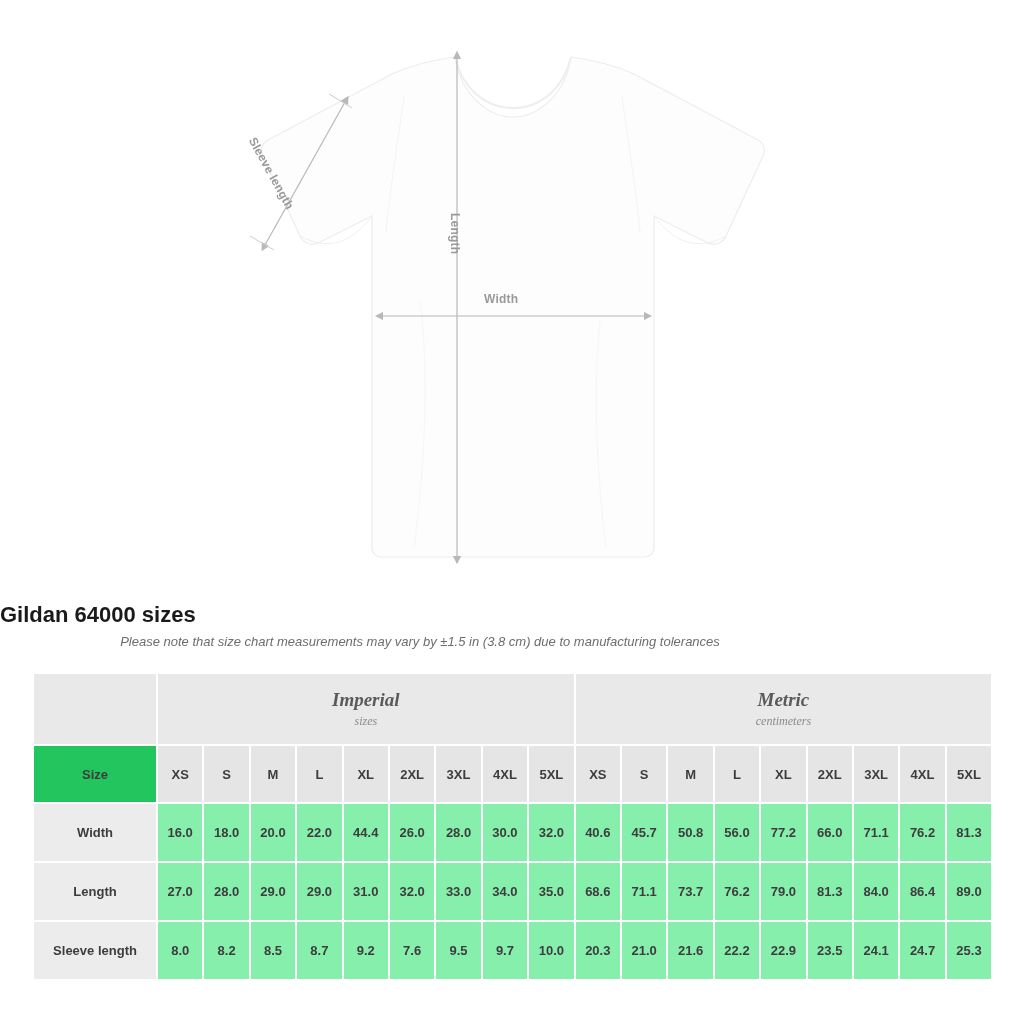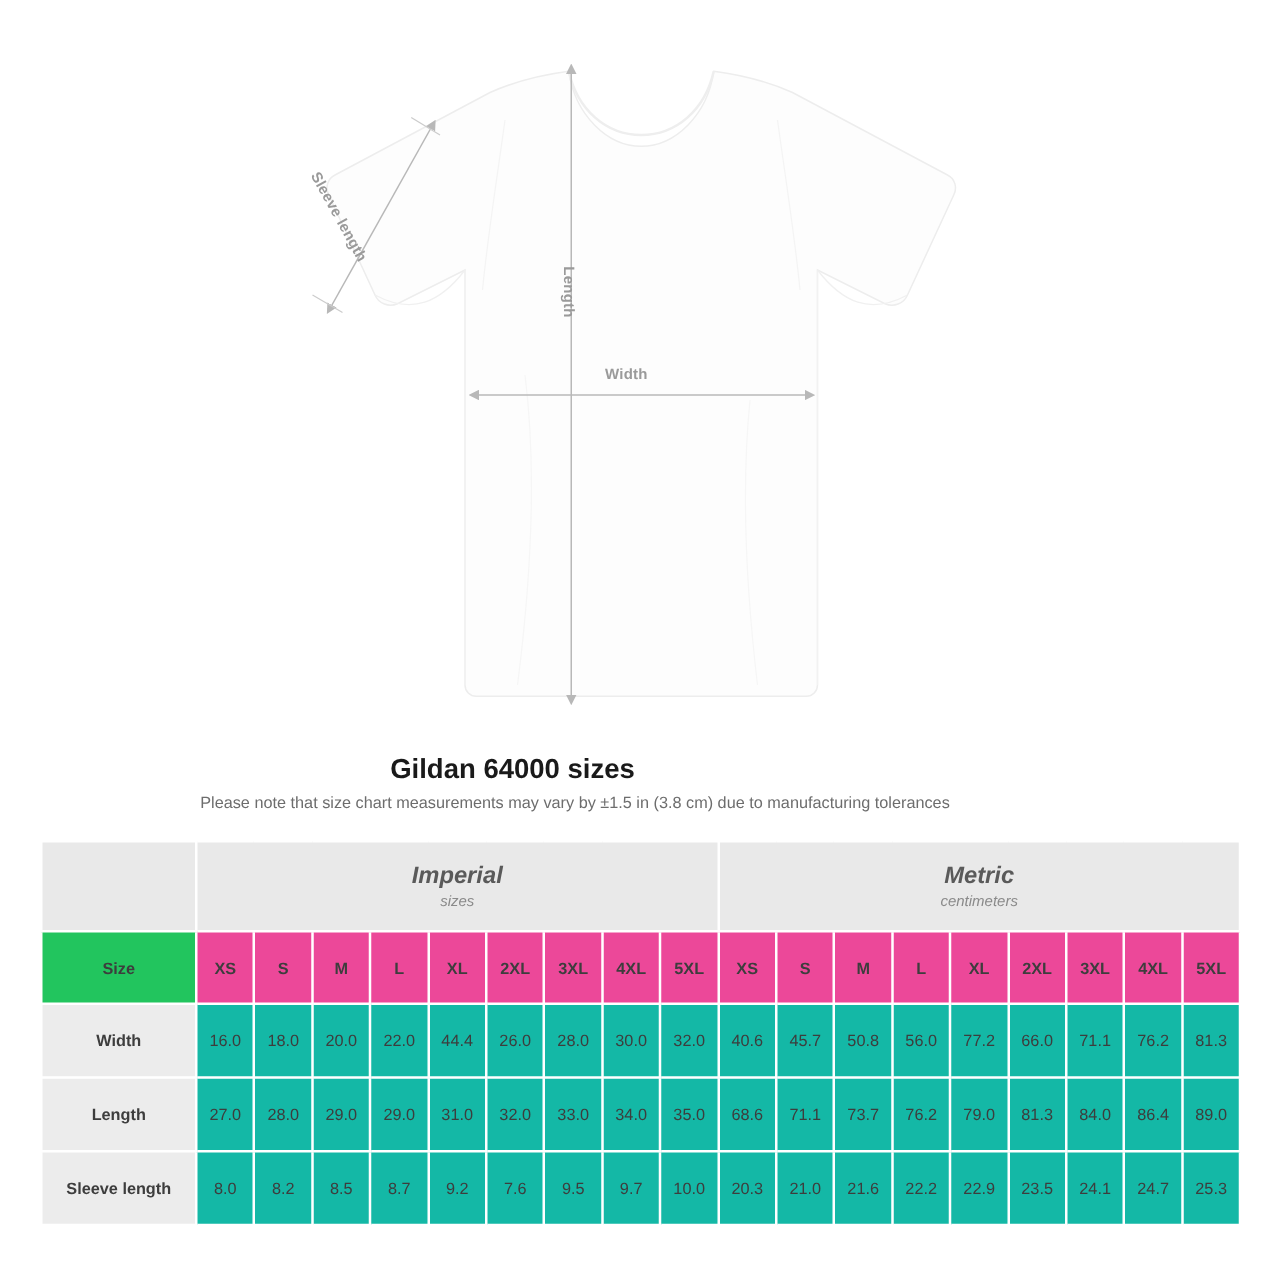--- a/index.html
+++ b/index.html
@@ -44,33 +44,33 @@
   }
   .lbl-width {
     left: 484px; top: 292px;
   }
 
   
   .title {
     position: absolute;
     left: 0; top: 602px;
     width: 820px;
-    text-align: center;
+    text-align: left;
     font-size: 22px;
     font-weight: bold;
     color: #1a1a1a;
   }
   .subtitle {
     position: absolute;
     left: 0; top: 634px;
     width: 840px;
     text-align: center;
     font-size: 13px;
+    font-style: italic;
     color: #6d6d6d;
-    margin-left: 40px;
   }
 
   
   .table-wrap {
     position: absolute;
     left: 32px; top: 672px;
     width: 960px;
   }
   table.size-table {
     width: 960px;
@@ -81,52 +81,54 @@
     border: 2px solid #ffffff;
     text-align: center;
     color: #3d3d3d;
     font-size: 13px;
     padding: 0;
   }
   .sys-head {
     background: #e9e9e9;
     height: 72px;
     vertical-align: middle;
+    font-family: Liberation Serif, serif;
   }
   .sys-head .sys-name {
     font-size: 19px;
     font-style: italic;
     font-weight: bold;
     color: #5a5a5a;
     line-height: 1.2;
   }
   .sys-head .sys-unit {
     font-size: 12px;
     font-style: italic;
     color: #8a8a8a;
     margin-top: 2px;
   }
   .corner-cell {
     background: #e9e9e9;
   }
   tr.size-row td {
-    background: #ec4899;
+    background: #e5e5e5;
     height: 58px;
     font-size: 13px;
     font-weight: bold;
     color: #3d3d3d;
   }
   tr.size-row td.rowhead {
     background: #22c55e;
   }
   tr.data-row td {
-    background: #14b8a6;
+    background: #86efac;
     height: 59px;
     font-size: 13px;
     color: #3d3d3d;
+    font-weight: bold;
   }
   tr.data-row td.rowhead {
     background: #ececec;
     font-weight: bold;
     font-size: 13px;
     color: #3d3d3d;
   }
   td.rowhead { width: 124px; }
 </style>
 </head>

